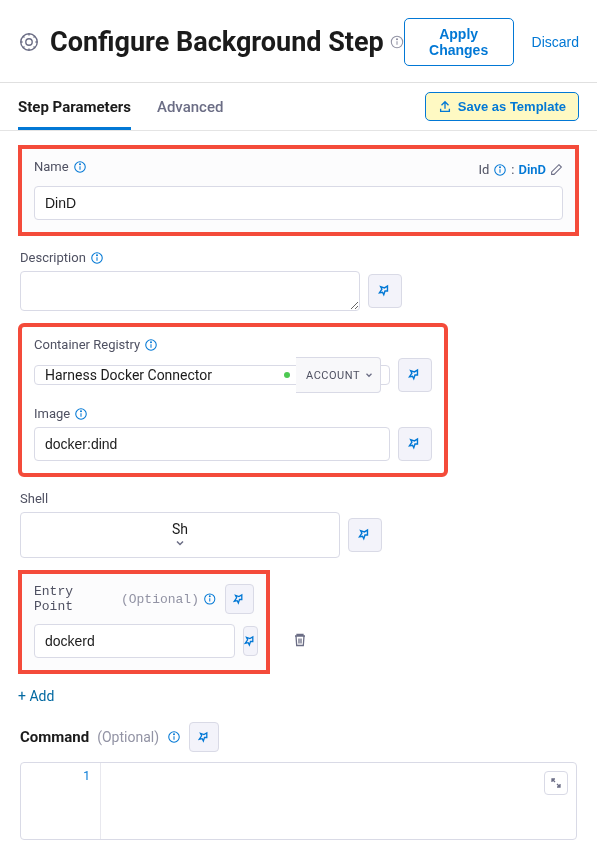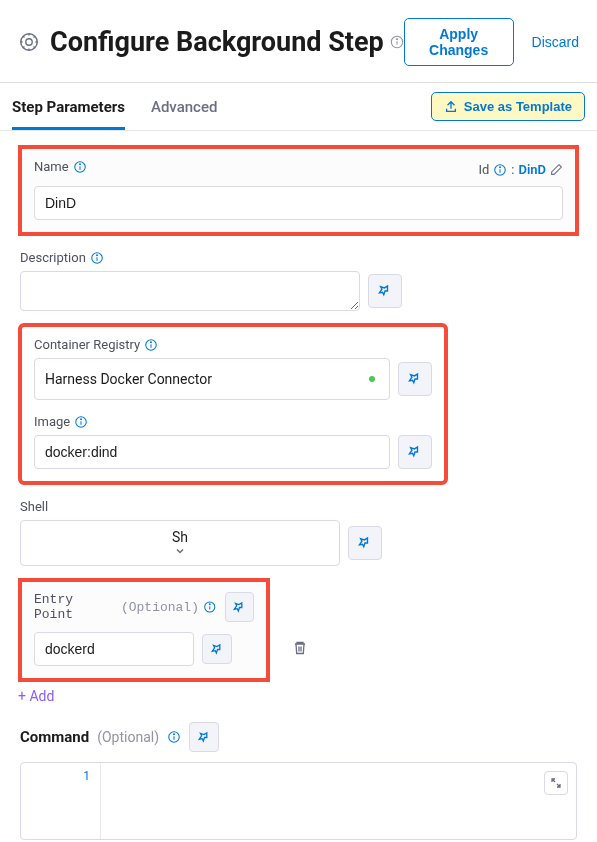--- a/index.html
+++ b/index.html
@@ -4,44 +4,44 @@
 <style>
   * { box-sizing: border-box; margin: 0; padding: 0; }
   body { font-family: -apple-system, BlinkMacSystemFont, "Segoe UI", Roboto, sans-serif; font-size: 14px; color: #1B1B1B; background: #fff; width: 597px; }
   .header { display: flex; align-items: center; padding: 18px 18px 16px 18px; border-bottom: 1px solid #E0E0E0; }
   .hdr-icon { width: 24px; height: 24px; margin-right: 10px; display:flex; align-items:center; justify-content:center;}
   .hdr-title { font-weight: 700; font-size: 27px; flex: 0 0 auto; }
   .hdr-info { margin-left: 6px; display:inline-flex; }
   .grow { flex: 1; }
   .btn-apply { border: 1px solid #0278D5; color: #0278D5; background: #fff; border-radius: 5px; padding: 7px 14px; font-weight: 600; font-size: 14px; cursor: pointer; }
   .btn-discard { color: #0278D5; background: none; border: none; font-size: 14px; margin-left: 18px; cursor: pointer; }
-  .tabrow { display: flex; align-items: center; padding: 0 12px; border-bottom: 1px solid #E4E4E4; height: 48px; }
+  .tabrow { display: flex; align-items: center; padding: 0 18px; border-bottom: 1px solid #E4E4E4; height: 48px; }
   .tab { padding: 14px 0px; margin-right: 26px; color: #6B6D85; font-weight:500; cursor:pointer; font-size:15px;}
   .tab.active { color: #1B1B1B; font-weight: 700; border-bottom: 3px solid #0278D5; padding-bottom:11px; }
   .btn-template { border: 1px solid #0278D5; color: #0278D5; background: #fef9c3; border-radius: 5px; padding: 6px 12px; font-weight: 600; font-size: 13px; cursor: pointer; display:flex; align-items:center; gap:6px;}
   .content { padding: 14px 18px 20px 18px; }
   .hl { border: 4px solid #F44B3A; border-radius: 0; padding: 10px 12px 12px 12px; margin-bottom: 10px; background:#fcfcfd; }
   .hl-wide { border: 4px solid #F44B3A; border-radius: 6px; padding: 10px 12px 12px 12px; margin-bottom: 10px; }
   .block { padding: 4px 2px 12px 2px; }
   .label { font-size: 13px; color: #4F5162; margin-bottom: 6px; display:flex; align-items:center; gap:4px;}
   .label .opt { color: #9293A4; font-weight:400;}
   .idrow { display:flex; justify-content: space-between; align-items:center; margin-bottom:6px;}
   .idpart { display:flex; align-items:center; gap:4px; font-size:13px; color:#4F5162;}
   .idval { color:#0278D5; font-weight:600; }
   .input { width: 100%; border: 1px solid #D9DAE6; border-radius: 4px; padding: 8px 10px; font-size: 14px; color:#1B1B1B; background:#fff;}
-  .input-sm { width: 160px; }
+  .input-sm { width: 201px; }
   .textarea { width: 340px; height: 40px; border: 1px solid #D9DAE6; border-radius: 4px; resize: both; display:block; }
   .row { display:flex; align-items:center; gap:8px; }
-  .connector-box { border:1px solid #D9DAE6; border-radius:4px; padding:0 8px 0 10px; display:flex; align-items:center; height:42px; flex:1; background:#fff;}
+  .connector-box { border:1px solid #D9DAE6; border-radius:4px; padding:0 8px 0 10px; display:flex; align-items:center; height:20px; flex:1; background:#fff;}
   .dot { width:6px; height:6px; background:#4DC952; border-radius:50%; margin-right:6px;}
   .acct-badge { border:1px solid #D9DAE6; border-left:none; height:36px; display:flex; align-items:center; padding:0 6px 0 10px; font-size:11px; letter-spacing:0.5px; color:#4F5162; background:#f8f8fa; border-radius:0 4px 4px 0; gap:4px;}
   .pinbtn { width:34px; height:34px; border:1px solid #D9DAE6; border-radius:4px; background:#F3F3FA; display:flex; align-items:center; justify-content:center; cursor:pointer;}
   .select { width:320px; border:1px solid #D9DAE6; border-radius:4px; padding:8px 10px; font-size:14px; background:#fff; display:flex; align-items:center; justify-content:space-between; cursor:pointer;flex-direction:column;}
   .trash { width:28px; height:28px; display:flex; align-items:center; justify-content:center; cursor:pointer; color:#6B6D85; margin-left:16px;}
-  .addlink { color:#8b5cf6; font-size:14px; cursor:pointer; margin-top:0;}
+  .addlink { color:#0369a1; font-size:14px; cursor:pointer; margin-top:8px;}
   .cmd-label { font-weight:700; font-size:15px; }
   .cmd-box { border:1px solid #D9DAE6; border-radius:4px; margin-top:10px; height:78px; position:relative; background:#fff;}
   .cmd-gutter { position:absolute; left:0; top:0; bottom:0; width:80px; border-right:1px solid #E8E8EE; padding:6px 10px; text-align:right; color:#0278D5; font-size:12px;}
   .cmd-expand { position:absolute; right:8px; top:8px; width:24px; height:24px; border:1px solid #D9DAE6; border-radius:4px; background:#fff; display:flex; align-items:center; justify-content:center; cursor:pointer;}
   svg { display:block; }
   .info-ic { width:14px; height:14px; }
   .mt12 { margin-top: 14px; }
 </style>
 </head>
 <body>
@@ -134,20 +134,26 @@
       <svg class="info-ic" viewBox="0 0 16 16" fill="none" stroke="#0278D5" stroke-width="1.2">
           <circle cx="8" cy="8" r="6"></circle>
           <line x1="8" y1="7" x2="8" y2="11"></line>
           <circle cx="8" cy="4.8" r="0.5" fill="#0278D5"></circle>
         </svg>
     </div>
     <div class="row">
       <div class="connector-box">
         <span style="flex:1">Harness Docker Connector</span>
         <span class="dot"></span>
+        <div class="acct-badge">
+          <span>ACCOUNT</span>
+          <svg width="10" height="10" viewBox="0 0 12 12" fill="none" stroke="#6B6D85" stroke-width="1.5">
+              <path d="M3 4.5l3 3 3-3"></path>
+            </svg>
+        </div>
       </div>
       <div class="pinbtn">
         <svg width="14" height="14" viewBox="0 0 16 16" fill="none" stroke="#0278D5" stroke-width="1.6">
             <path d="M6 2l4 4-2 2 2 4-3-1-2 3-1-5-3-1 4-2 1-4z" transform="rotate(45 8 8)"></path>
           </svg>
       </div>
     </div>
     <div class="label mt12">
       <span>Image</span>
       <svg class="info-ic" viewBox="0 0 16 16" fill="none" stroke="#0278D5" stroke-width="1.2">

